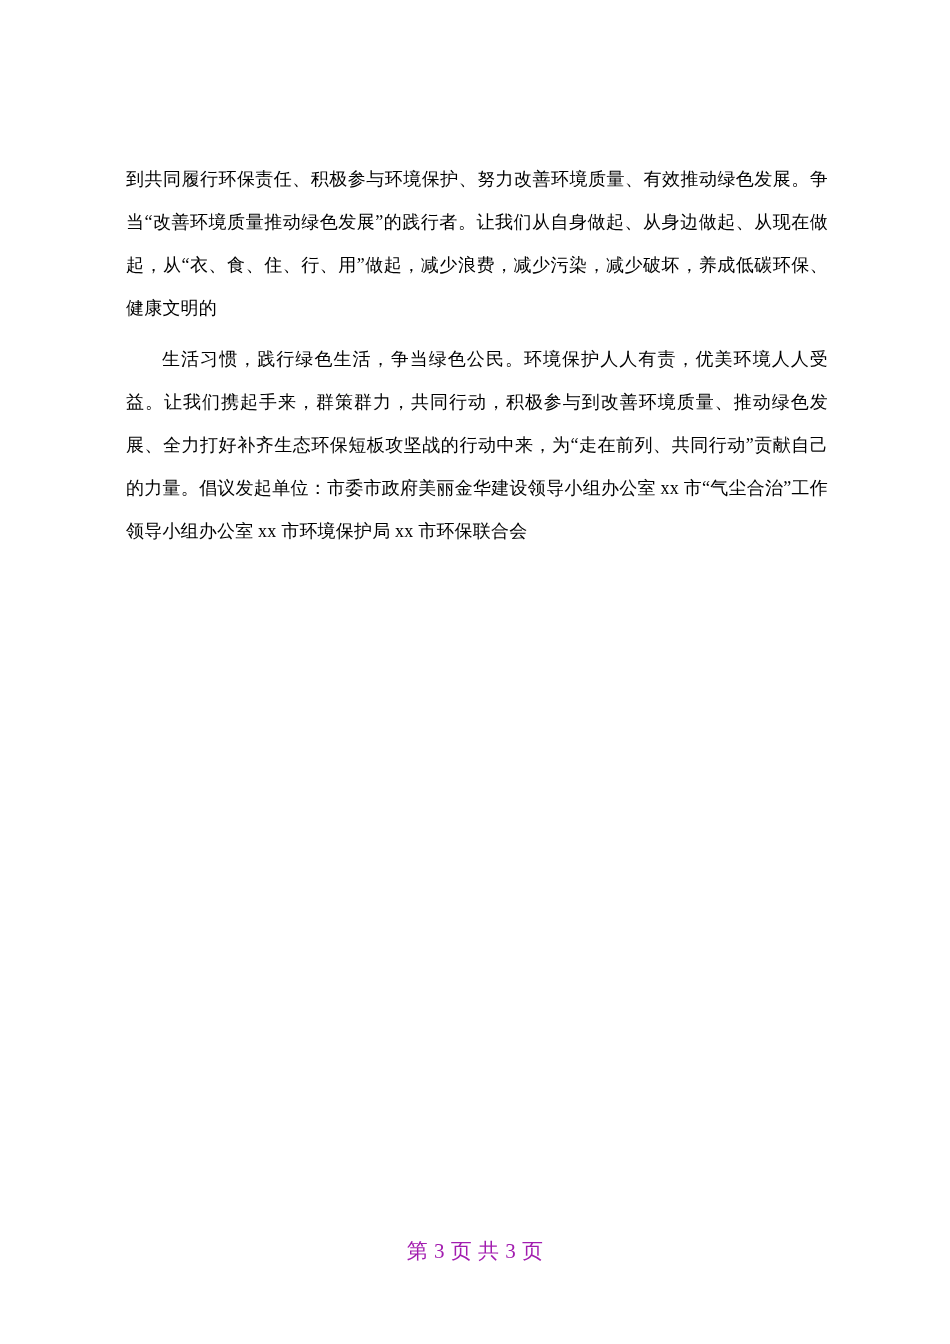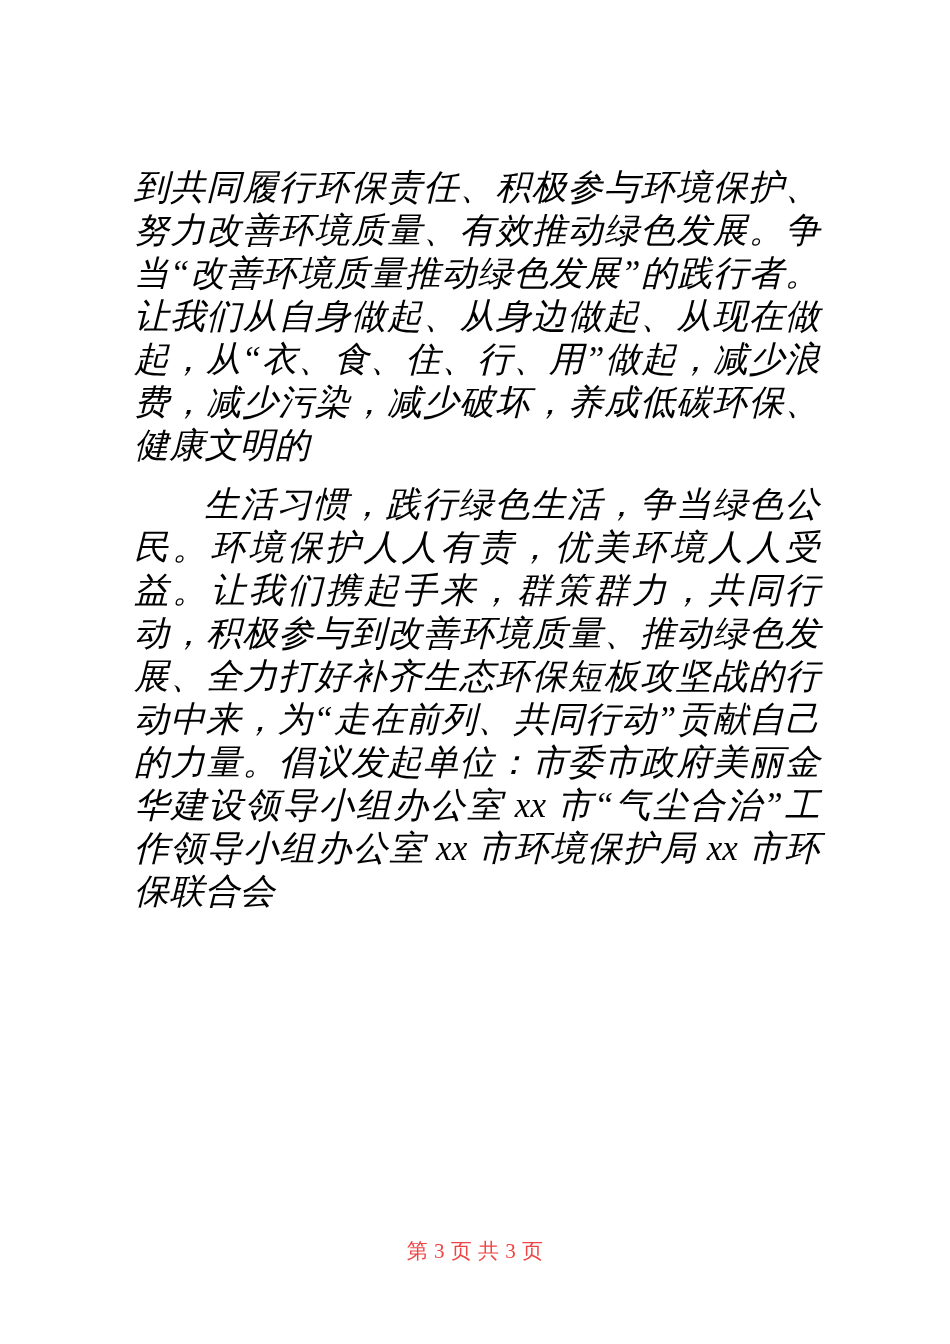--- a/index.html
+++ b/index.html
@@ -18,41 +18,40 @@
     overflow: hidden;
     box-sizing: border-box;
   }
   .doc-body {
     position: absolute;
     left: 118px;
     top: 150px;
     width: 718px;
   }
   .para {
-    margin: 16px;
-    font-size: 35px;
+    margin: 8px;
+    font-size: 18px;
     line-height: 43px;
     color: #000000;
     text-align: justify;
     text-justify: inter-ideograph;
     letter-spacing: 0.2px;
     word-break: break-all;
-    font-style: italic;
   }
   .para.indent {
     text-indent: 2em;
   }
   .footer {
     position: absolute;
     left: 0;
     top: 1237px;
     width: 950px;
     text-align: center;
     font-size: 21px;
-    color: #ef4444;
+    color: #a21caf;
     font-family: "Liberation Serif", "DejaVu Serif", serif;
     letter-spacing: 0.5px;
   }
 </style>
 </head>
 <body>
 
 <div class="page">
 
   <div class="doc-body">

